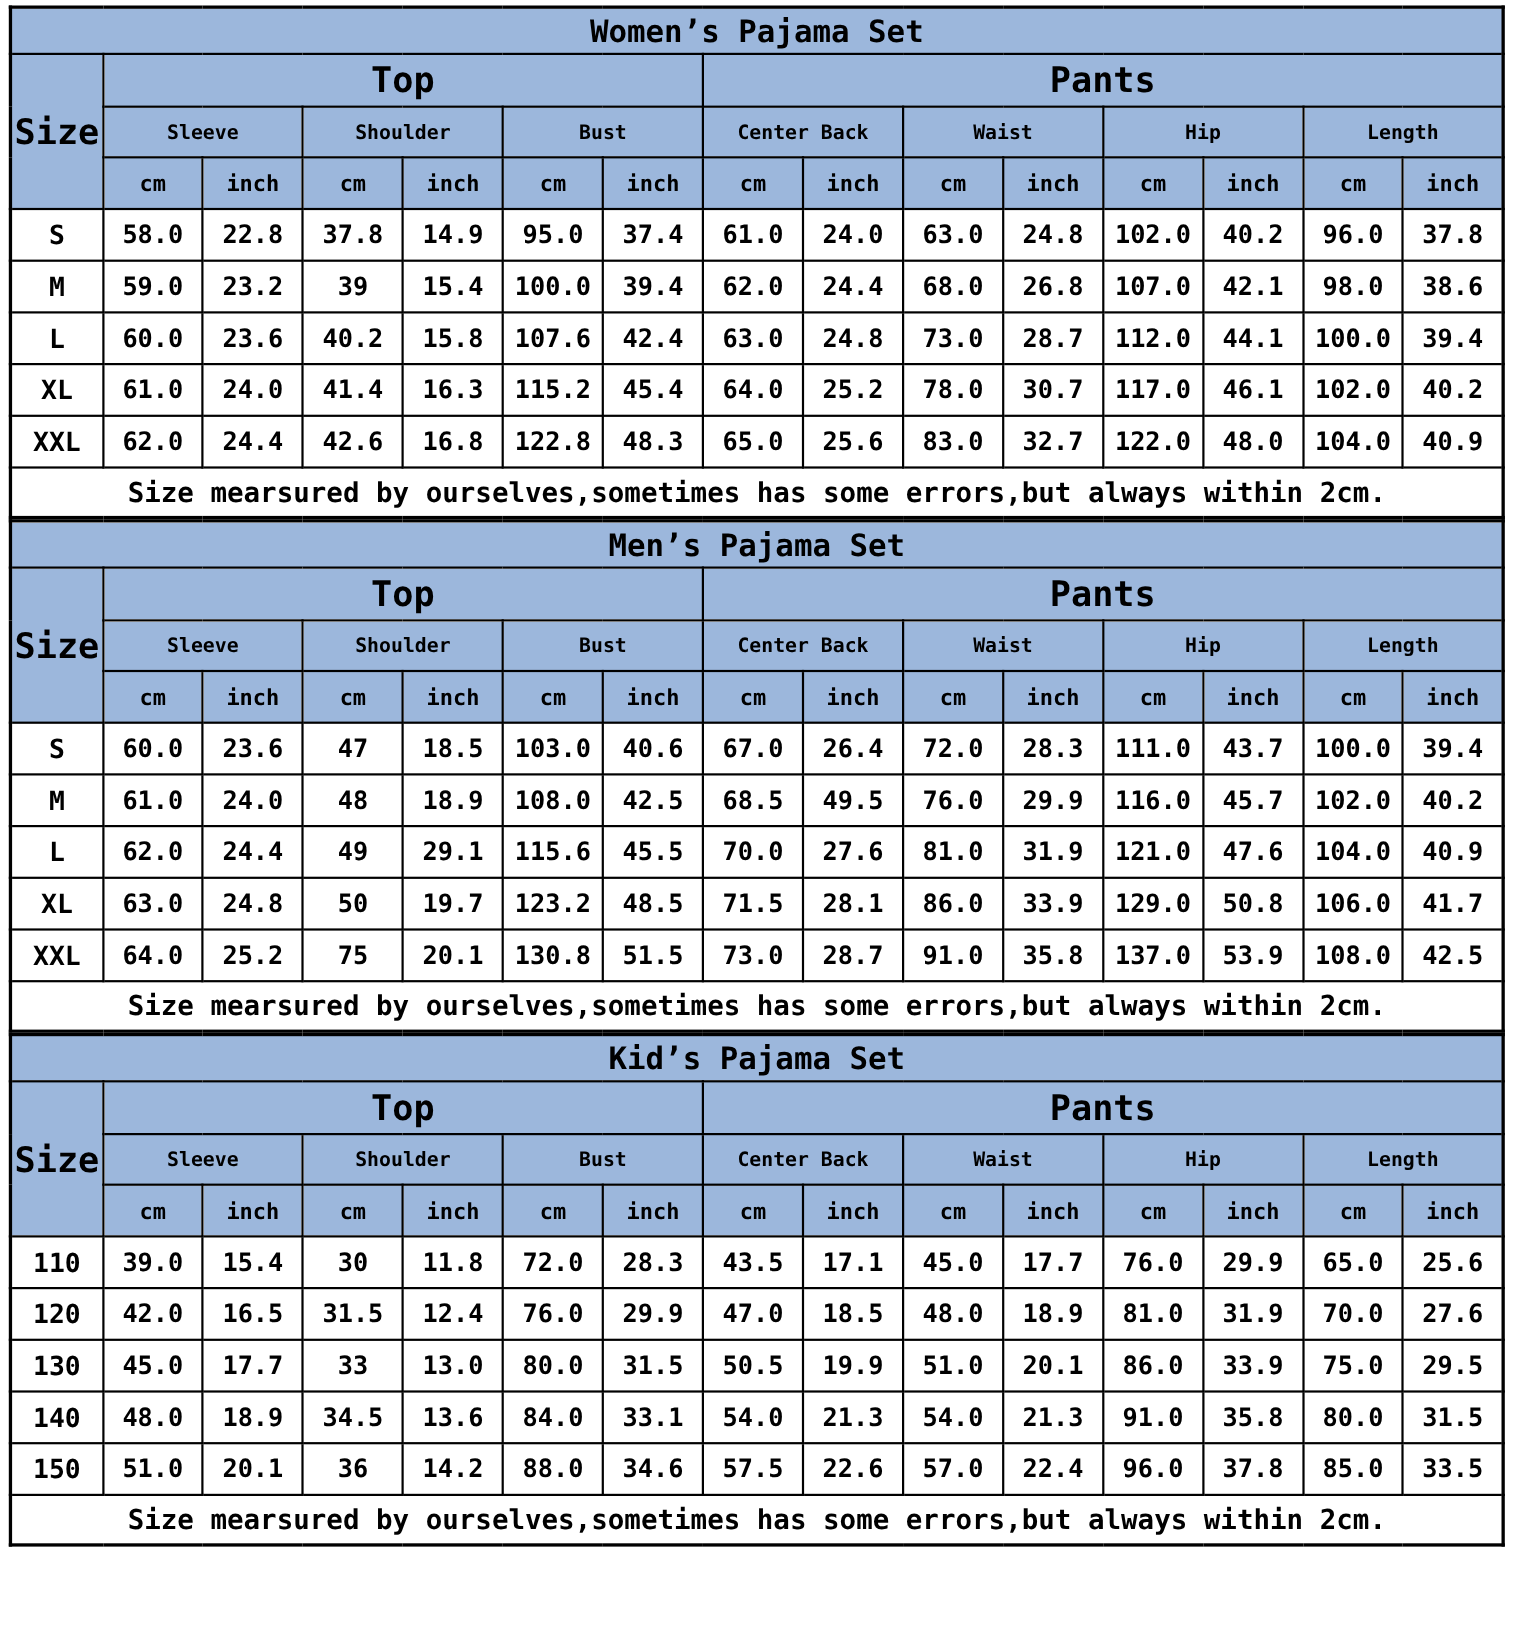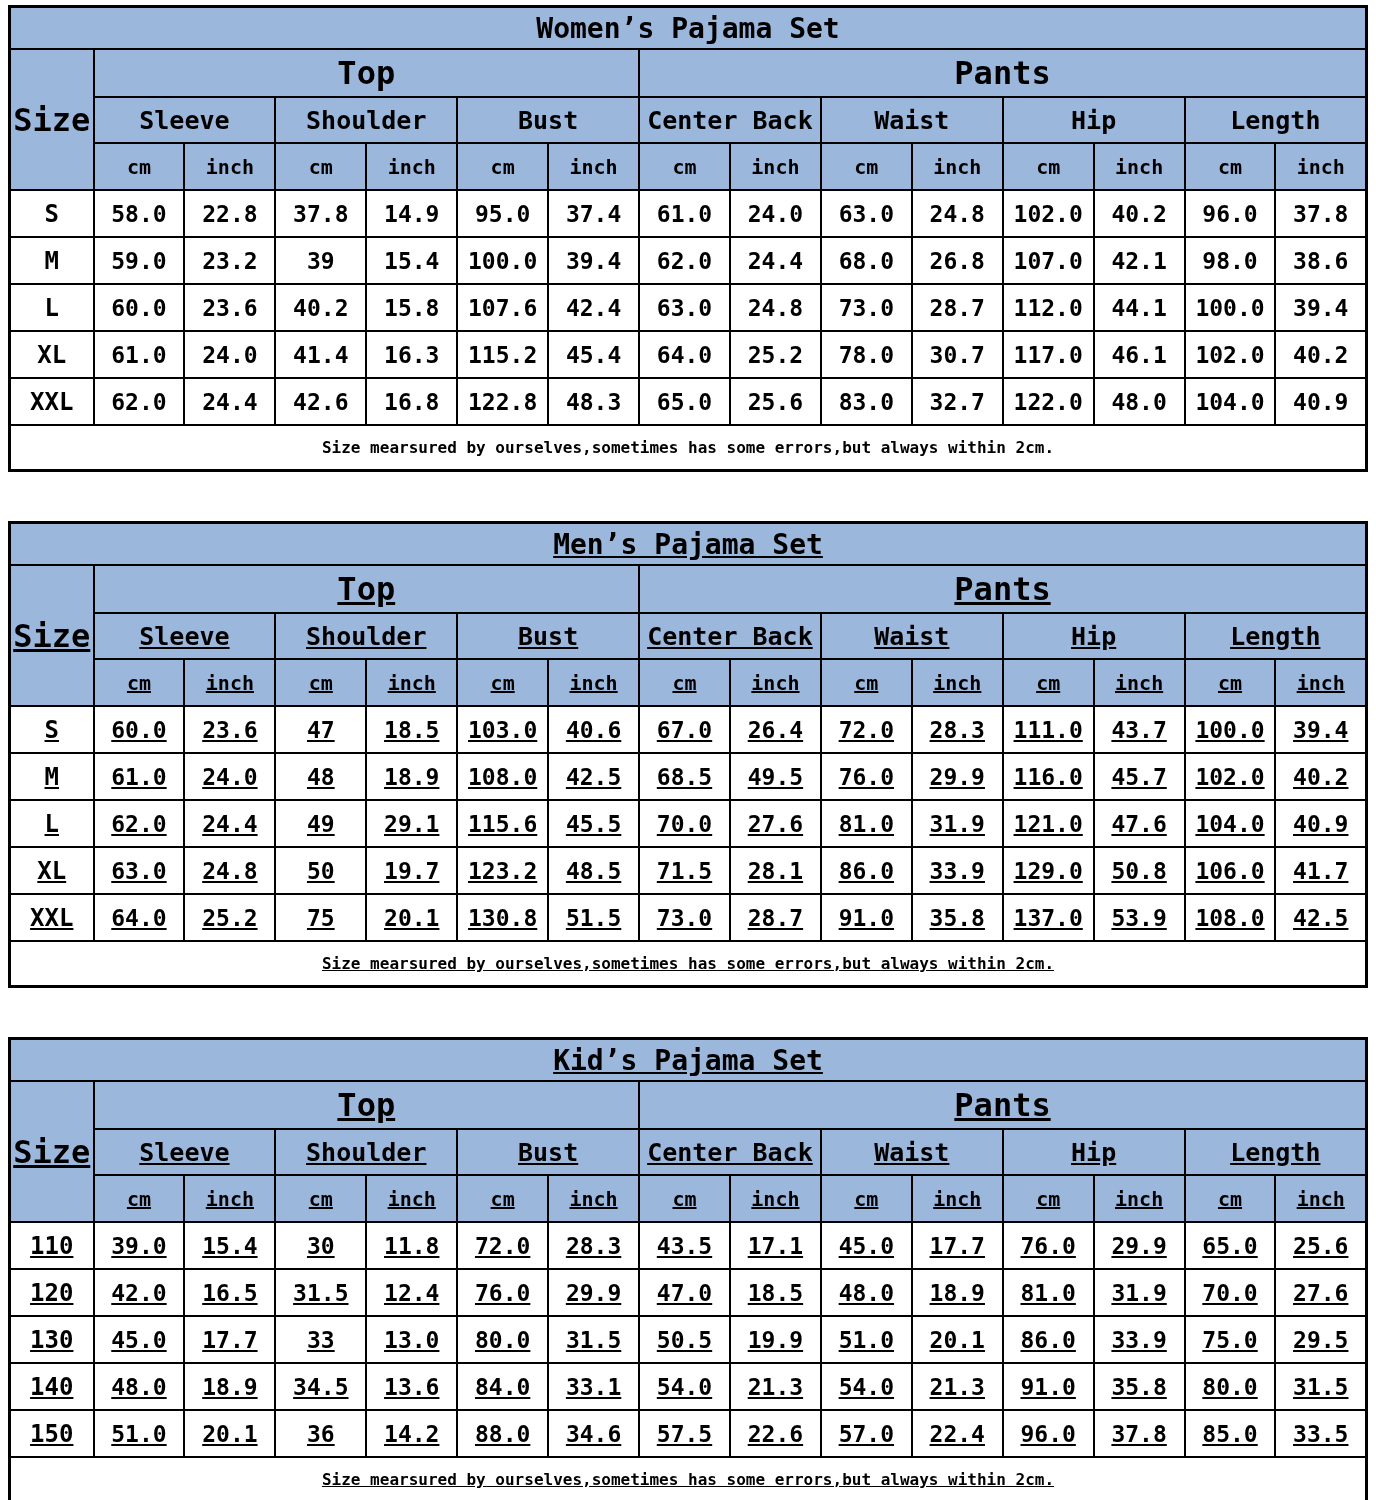--- a/index.html
+++ b/index.html
@@ -18,40 +18,38 @@
     padding: 5px 8px 0 8px;
   }
   table.size-chart {
     border-collapse: collapse;
     table-layout: fixed;
     width: 1360px;
     border: 3px solid #000000;
     background: #ffffff;
   }
   table.size-chart + table.size-chart {
-    margin-top: 49px;
-    text-decoration: underline;
   }
   table.size-chart td {
     border: 2px solid #000000;
     text-align: center;
     vertical-align: middle;
     padding: 0;
     overflow: hidden;
     white-space: nowrap;
   }
   col.c-size { width: 84px; }
   .head { background: #9cb7dc; }
   tr.title-row  td { height: 40px; font-size: 28px; }
   tr.group-row  td { height: 46px; font-size: 32px; }
-  tr.section-row td { height: 44px; font-size: 25px; }
+  tr.section-row td { height: 44px; font-size: 18px; }
   tr.unit-row   td { height: 45px; font-size: 20px; }
   tr.data-row   td { height: 45px; font-size: 23px; background: #ffffff; }
   tr.data-row   td.size-cell { font-size: 24px; }
-  tr.note-row   td { height: 43px; font-size: 16px; background: #ffffff; }
+  tr.note-row   td { height: 43px; font-size: 25px; background: #ffffff; }
 </style>
 </head>
 <body>
 
 <div class="page">
   <table class="size-chart">
     <colgroup>
       <col class="c-size">
       <col span="14">
     </colgroup>

